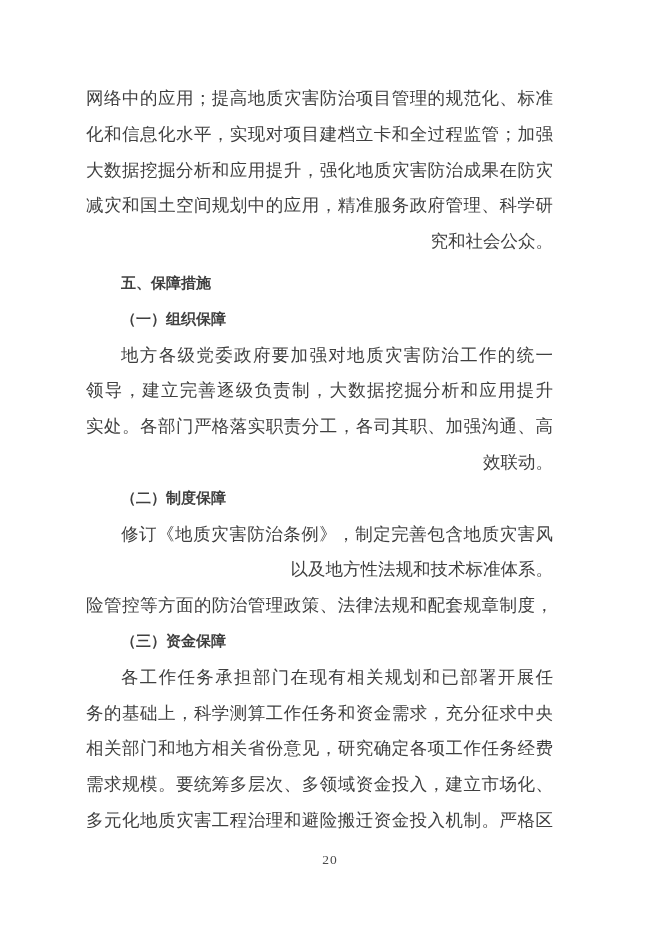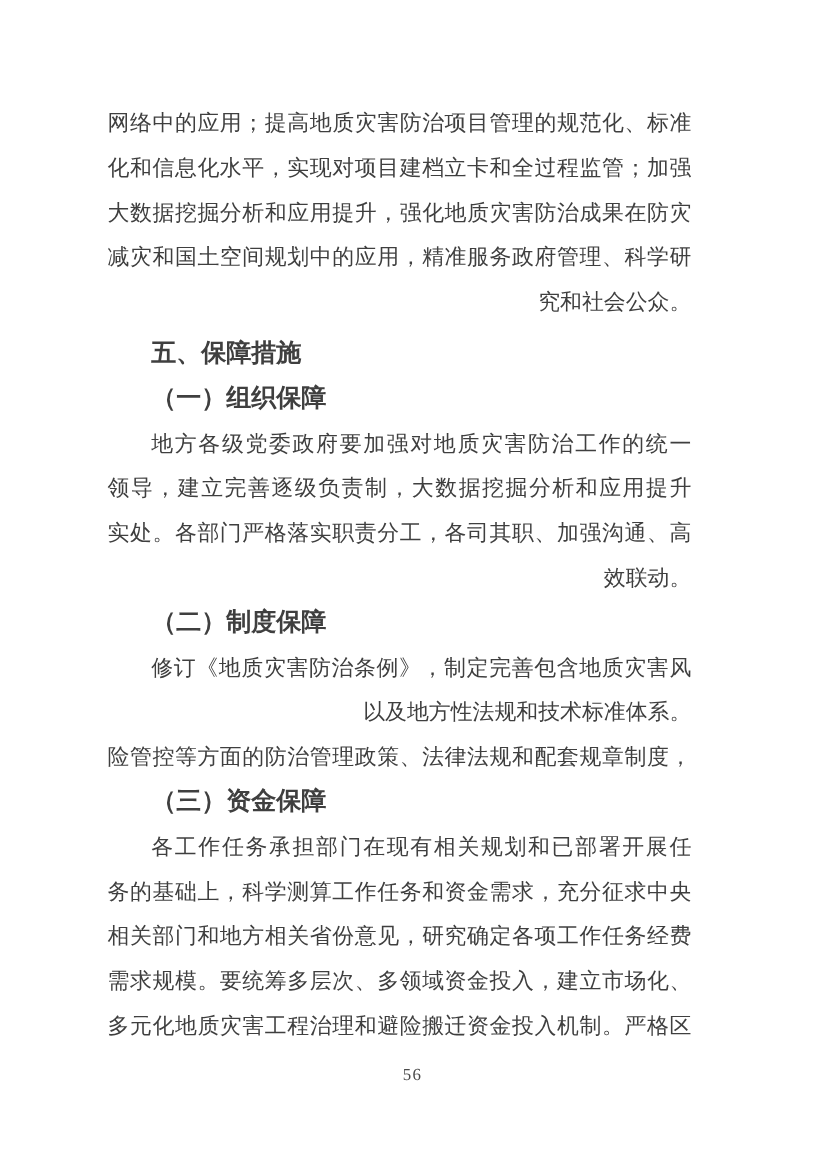--- a/index.html
+++ b/index.html
@@ -37,21 +37,21 @@
     text-align-last: justify;
   }
   .line.fill-indent {
     text-indent: 35px;
   }
   .line.end {
     text-align: right;
   }
   .line.heading {
     font-weight: bold;
-    font-size: 20px;
+    font-size: 15px;
     text-indent: 35px;
     text-align: left;
   }
   .line.space-before {
     margin-top: 6px;
   }
   .page-number {
     position: absolute;
     left: 0;
     top: 852px;
@@ -82,14 +82,14 @@
       <div class="line fill-indent">修订《地质灾害防治条例》，制定完善包含地质灾害风</div>
       <div class="line end">以及地方性法规和技术标准体系。</div>
       <div class="line fill">险管控等方面的防治管理政策、法律法规和配套规章制度，</div>
       <div class="line heading">（三）资金保障</div>
       <div class="line fill-indent">各工作任务承担部门在现有相关规划和已部署开展任</div>
       <div class="line fill">务的基础上，科学测算工作任务和资金需求，充分征求中央</div>
       <div class="line fill">相关部门和地方相关省份意见，研究确定各项工作任务经费</div>
       <div class="line fill">需求规模。要统筹多层次、多领域资金投入，建立市场化、</div>
       <div class="line fill">多元化地质灾害工程治理和避险搬迁资金投入机制。严格区</div>
     </div>
-  <div class="page-number">56</div>
+  <div class="page-number">20</div>
 </div>
 
 </body></html>

